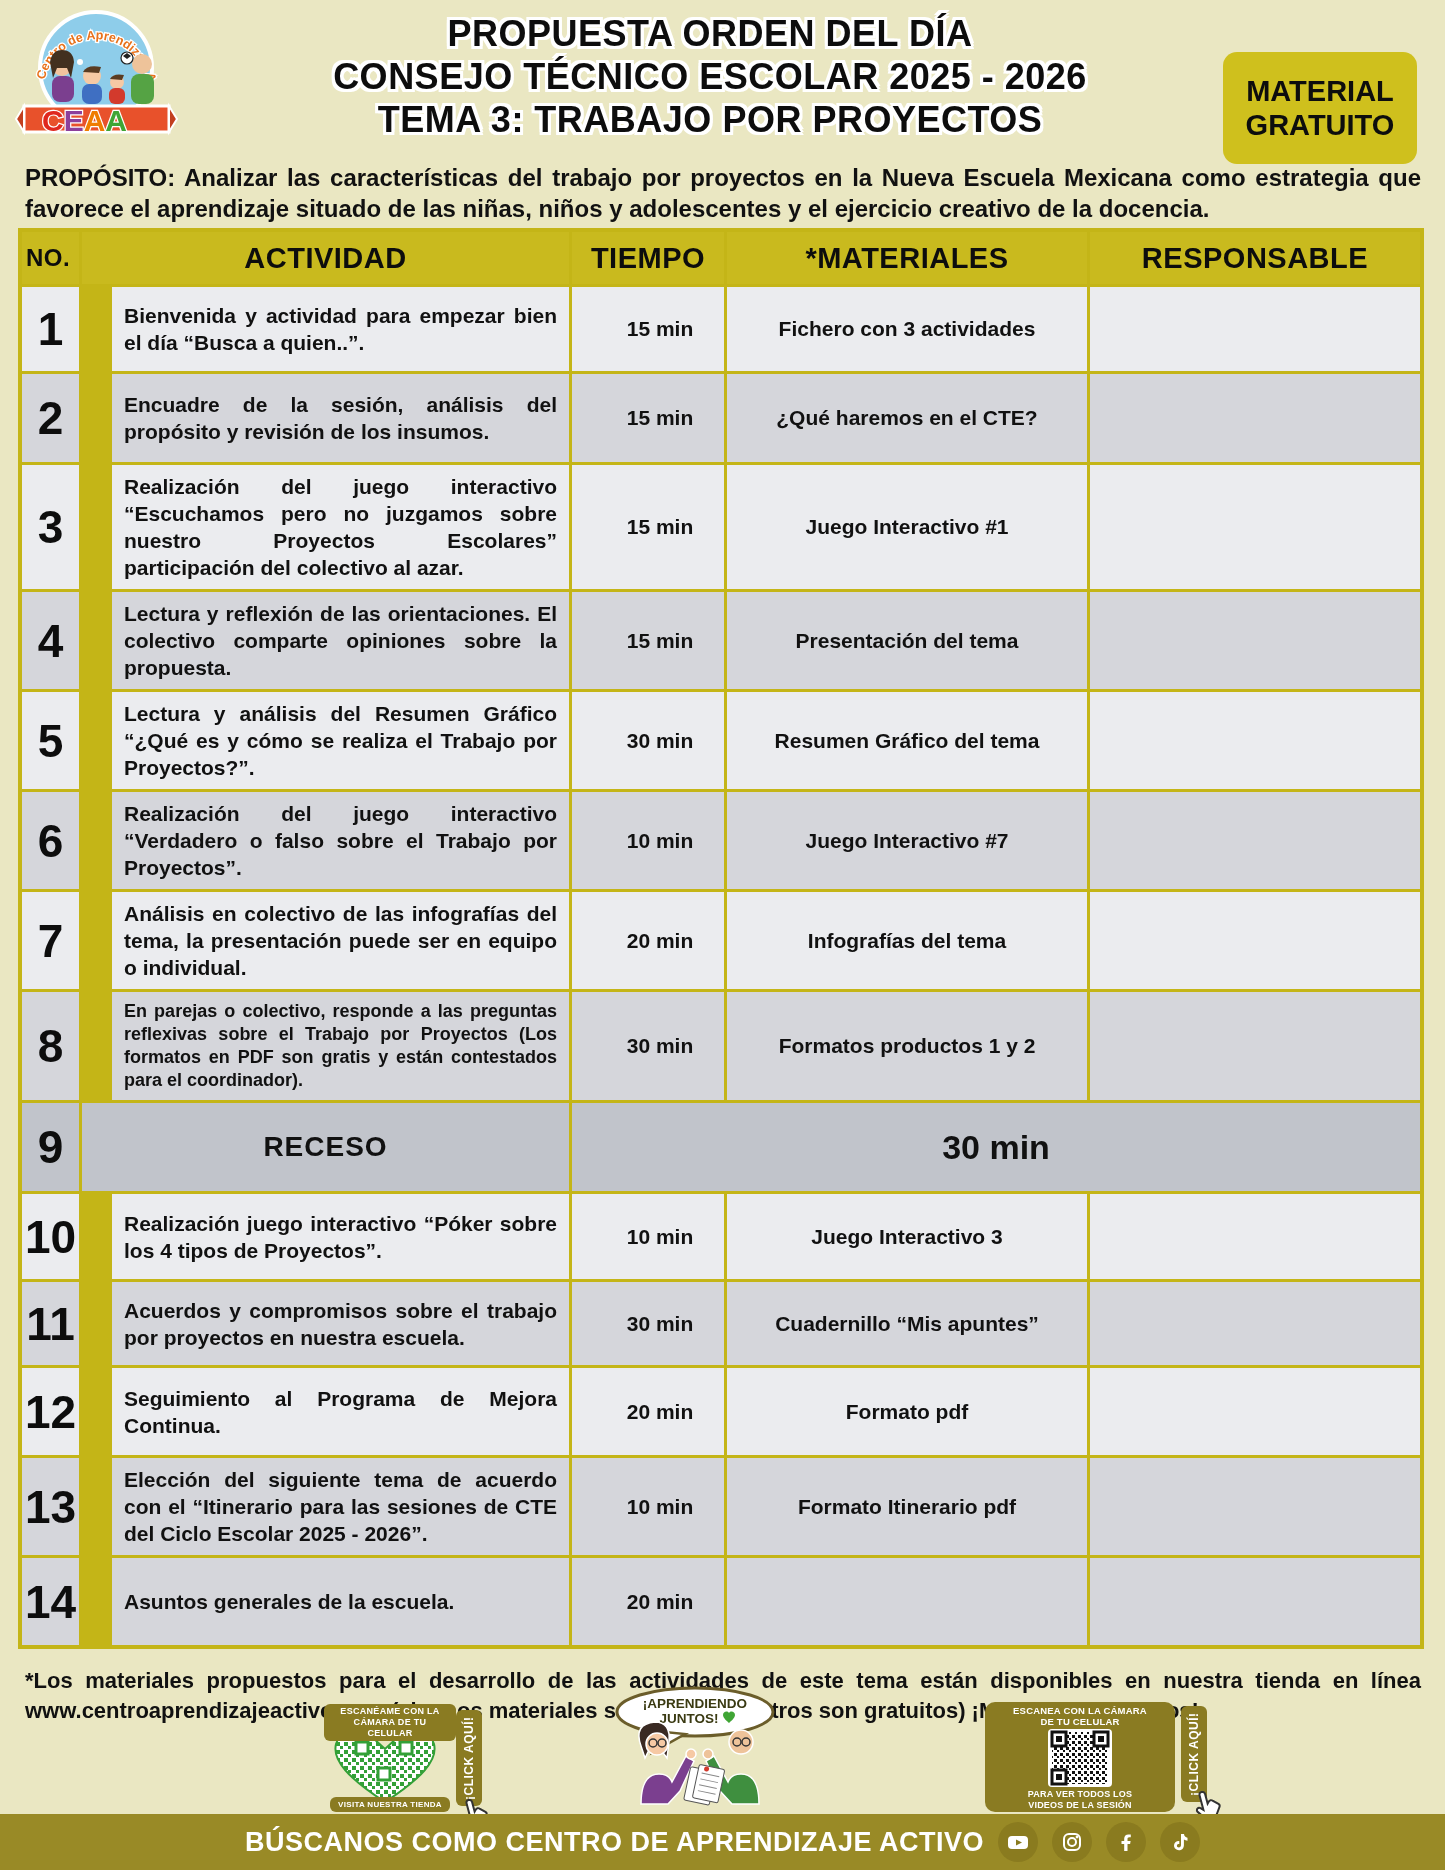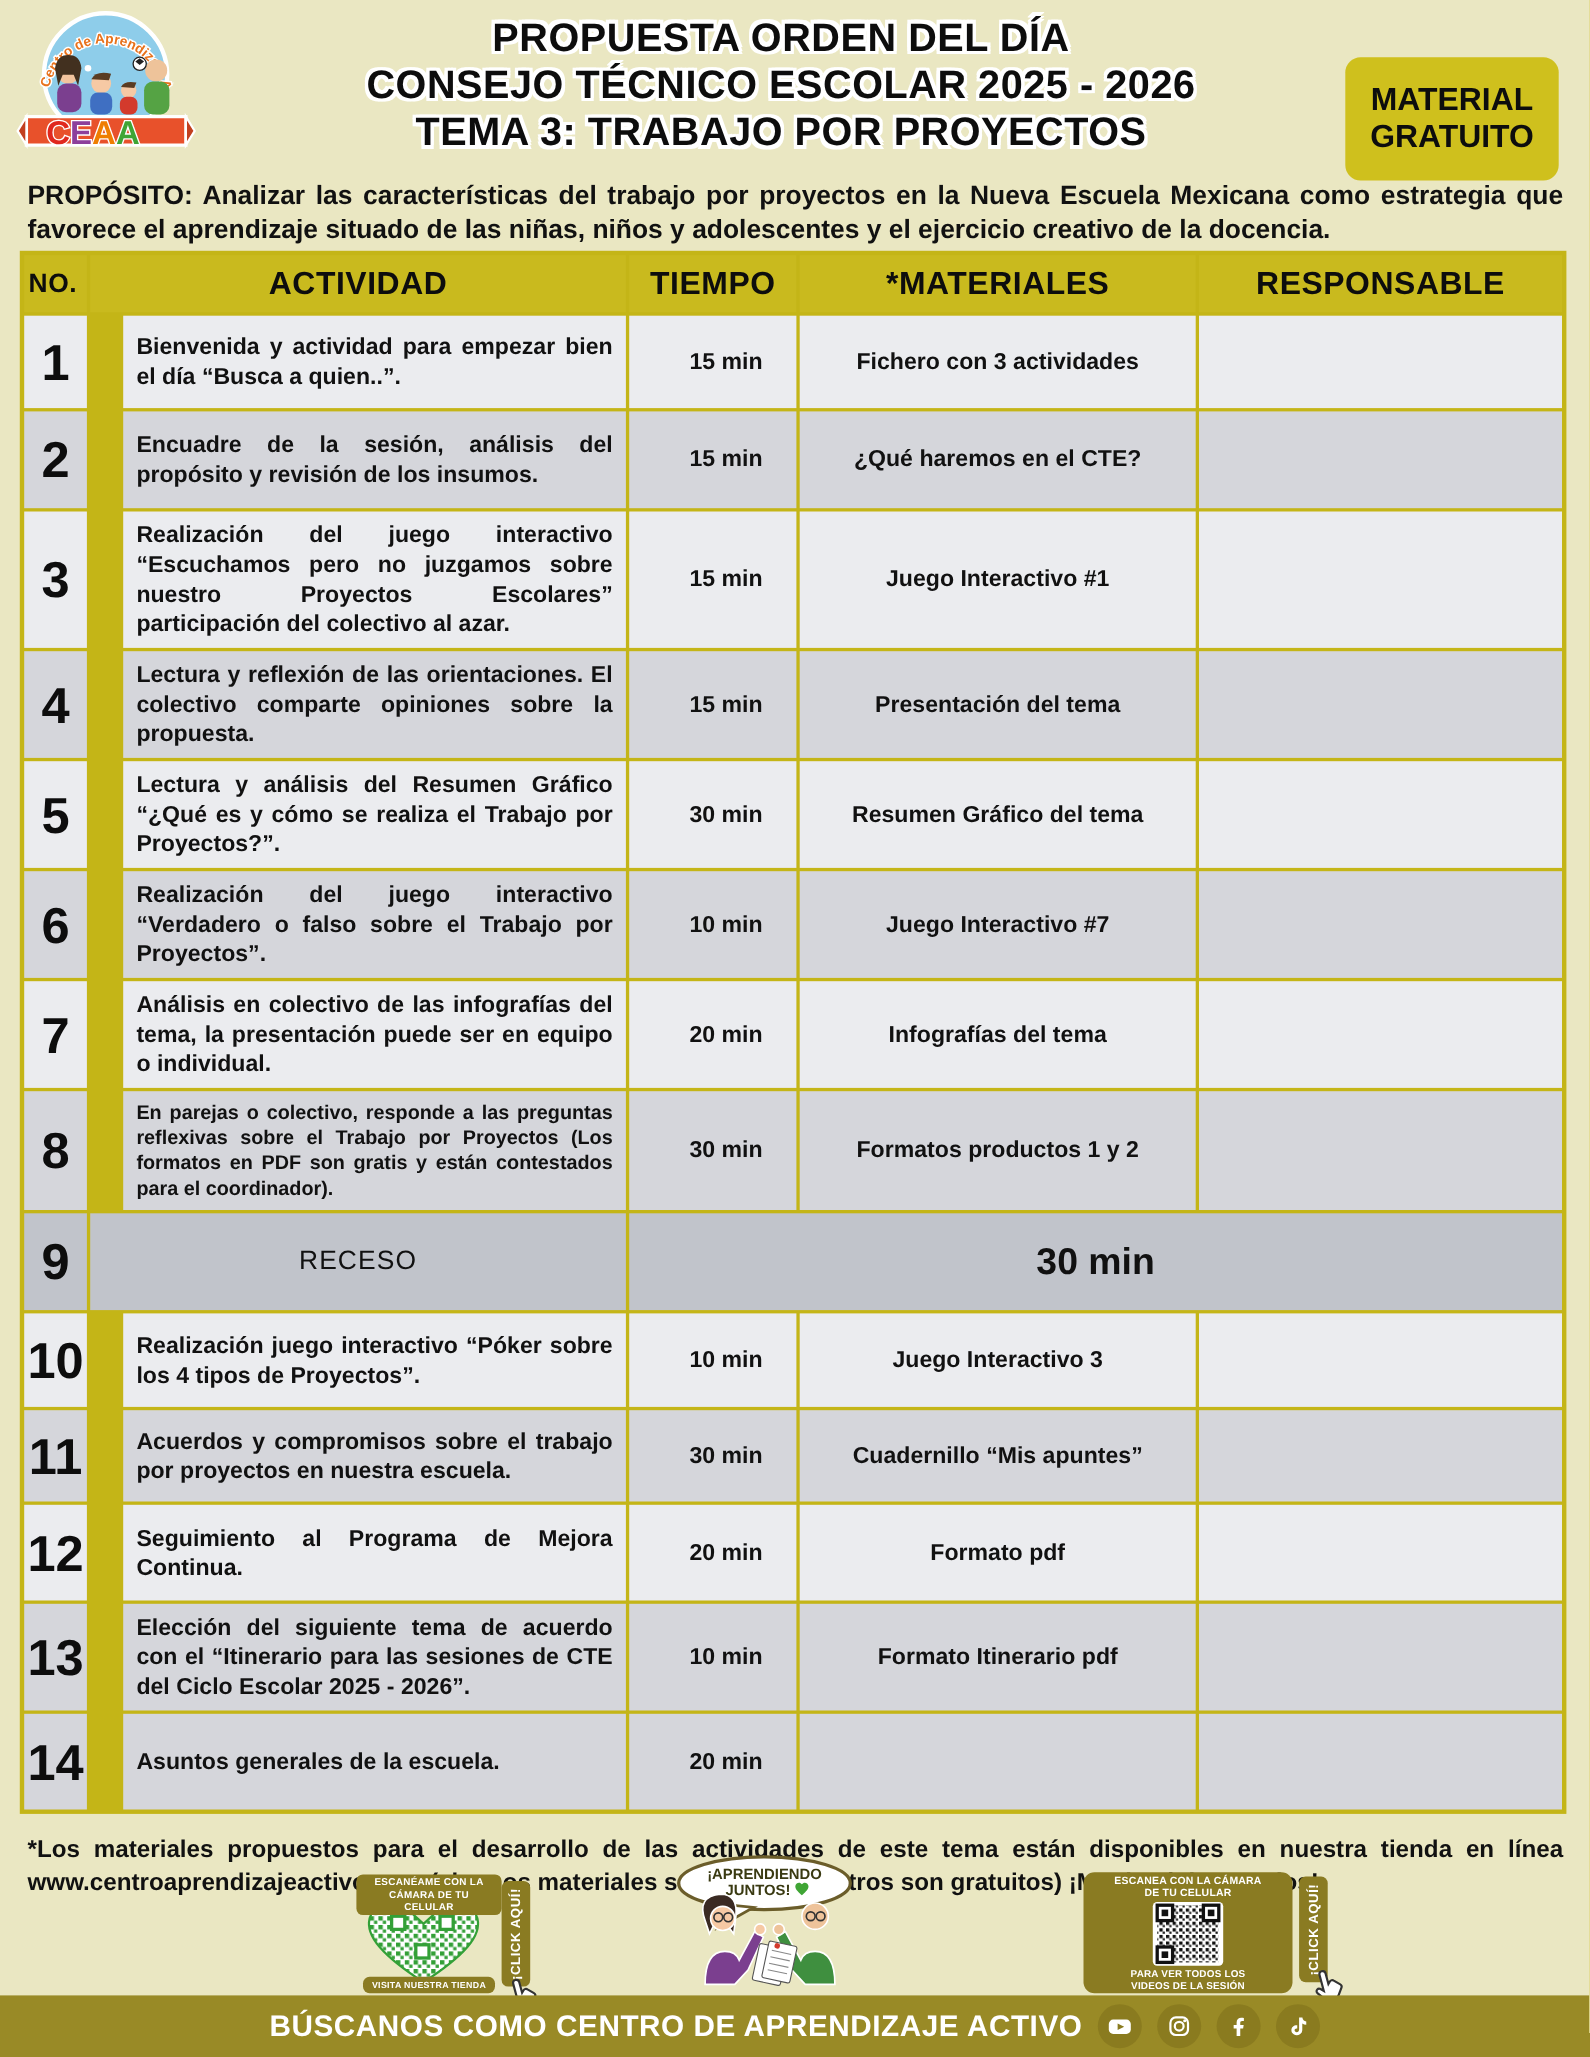--- a/index.html
+++ b/index.html
@@ -41,21 +41,21 @@
   .numcell{display:flex; align-items:center; justify-content:center;
     font-size:46px; font-weight:700; color:#0d0d0d;}
   .act{display:flex; align-items:center; padding:8px 12px;
     font-size:21px; line-height:27px; font-weight:700; text-align:justify;margin-left:30px;}
   .act.small{font-size:18px; line-height:23px;}
   .tie{display:flex; align-items:center; justify-content:center; font-size:21px; font-weight:600;padding-left:24px;}
   .mat{display:flex; align-items:center; justify-content:center; text-align:center;
     padding:4px 10px; font-size:21px; line-height:26px; font-weight:600;}
   .resp{min-height:10px;}
   .receso-label{display:flex; align-items:center; justify-content:center;
-    font-size:24px; font-weight:400; letter-spacing:1px;}
+    font-size:28px; font-weight:700; letter-spacing:1px;}
   .receso-time{grid-column:3/6; display:flex; align-items:center; justify-content:center;
     font-size:34px; font-weight:700;}
   
   .r1{min-height:84px;} .r2{min-height:88px;} .r3{min-height:84px;} .r4{min-height:84px;}
   .r5{min-height:89px;} .r6{min-height:85px;} .r7{min-height:86px;} .r8{min-height:82px;}
   .r9{min-height:88px;} .r10{min-height:85px;} .r11{min-height:83px;} .r12{min-height:87px;}
   .r13{min-height:84px;} .r14{min-height:87px;}
   
   .nota,.matnote{
     position:absolute; left:25px; width:1396px;

